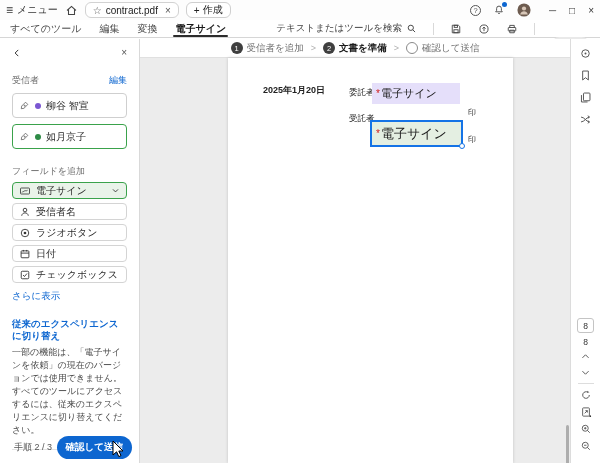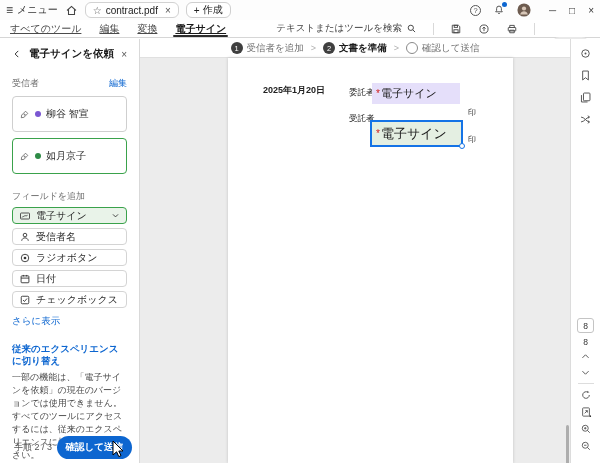--- a/index.html
+++ b/index.html
@@ -19,41 +19,41 @@
   .create-btn { display:flex; align-items:center; gap:3px; height:16px; padding:0 7px; border:1px solid #cfcfcf; border-radius:6px; background:#fff; font-size:10px; color:#222; }
   .tb-right { margin-left:auto; display:flex; align-items:center; gap:12px; }
   .help-ic { width:11px; height:11px; border:1px solid #555; border-radius:50%; font-size:7.5px; color:#555; display:flex; align-items:center; justify-content:center; }
   .bell-wrap { position:relative; display:flex; }
   .bell-dot { position:absolute; top:-2px; right:-2px; width:5px; height:5px; border-radius:50%; background:#0d66d0; }
   .win-ctl { display:flex; align-items:center; gap:13px; font-size:10px; color:#333; margin-left:6px; }
 
   
   .toolbar { height:18px; display:flex; align-items:center; padding:0 10px; border-bottom:1px solid #d6d6d6; background:#fff; }
   .tool-tabs { display:flex; align-items:stretch; gap:18px; height:100%; }
-  .ttab { display:flex; align-items:center; font-size:10px; color:#4b4b4b; position:relative;text-decoration:underline; }
+  .ttab { display:flex; align-items:center; font-size:10px; color:#4b4b4b; position:relative; }
   .ttab.active { color:#1a1a1a; font-weight:bold; }
   .ttab.active::after { content:""; position:absolute; left:-2px; right:-2px; bottom:0; height:2px; background:#2c2c2c; border-radius:1px; }
   .toolbar-right { margin-left:auto; display:flex; align-items:center; gap:16px; }
   .search-group { display:flex; align-items:center; gap:4px; font-size:9.5px; color:#444; }
   .vsep { width:1px; height:12px; background:#d9d9d9; }
   .tool-ic { display:flex; align-items:center; }
   .share-btn { padding:2px 10px; border-radius:999px; background:#e9e9e9; color:#9b9b9b; font-size:9.5px;margin-top:34px; }
 
   
   .content { position:absolute; top:39px; left:0; right:0; bottom:0; display:flex; }
 
   
   .panel { position:relative; width:140px; background:#fff; border-right:1px solid #d9d9d9; font-size:10px; overflow:hidden; }
   .p-head { display:flex; align-items:center; gap:7px; padding:8px 12px 0 12px; }
   .p-title { font-size:10.5px; font-weight:bold; color:#1a1a1a; white-space:nowrap; }
   .p-close { margin-left:auto; color:#555; font-size:10px; }
   .p-row-label { display:flex; align-items:center; padding:0 12px; margin-top:16px; }
   .p-label { font-size:9px; color:#6e6e6e; }
   .p-link { font-size:9px; color:#0d66d0; margin-left:auto; }
-  .chipbox { display:flex; align-items:center; gap:5px; margin:6px 12px 0 12px; height:36px; padding:0 6px; border:1px solid #cfcfcf; border-radius:4px; background:#fff; color:#2c2c2c; }
+  .chipbox { display:flex; align-items:center; gap:5px; margin:6px 12px 0 12px; height:25px; padding:0 6px; border:1px solid #cfcfcf; border-radius:4px; background:#fff; color:#2c2c2c; }
   .chipbox.sel { border:1.5px solid #3aa24b; }
   .dot { width:6px; height:6px; border-radius:50%; flex:0 0 auto; }
   .fieldbox { display:flex; align-items:center; gap:5px; margin:4px 12px 0 12px; height:17px; padding:0 6px; border:1px solid #d4d4d4; border-radius:4px; background:#fff; color:#2c2c2c; }
   .fieldbox.sel { background:#e9f3e9; border:1.5px solid #3aa24b; }
   .fieldbox .chev { margin-left:auto; display:flex; }
   .more-link { display:block; margin:7px 12px 0 12px; color:#0d66d0; font-size:9.5px; }
   .legacy-title { display:block; margin:15px 12px 0 12px; color:#0d66d0; font-size:9.5px; font-weight:bold; line-height:12px; }
   .legacy-body { margin:4px 12px 0 12px; color:#4a4a4a; font-size:9px; line-height:13px; }
   .p-div { height:1px; background:#e3e3e3; margin:12px 12px 0 12px; }
   .p-bottom { position:absolute; left:0; right:0; bottom:0; height:32px; display:flex; align-items:center; padding:0 7px 0 14px; }
@@ -183,21 +183,20 @@
     </div>
   </div>
 
   <div class="content">
 
     <aside class="panel">
       <div class="p-head">
         <svg class="icon" width="10" height="10" viewBox="0 0 16 16" fill="none" stroke="#333" stroke-width="1.6">
             <path d="M10 3 L5 8 L10 13"></path>
           </svg>
-        <span class="p-title">電子サインを依頼</span>
         <span class="p-close">×</span>
       </div>
 
       <div class="p-row-label">
         <span class="p-label">受信者</span>
         <span class="p-link">編集</span>
       </div>
 
       <div class="chipbox">
         <svg class="icon" width="11" height="11" viewBox="0 0 16 16" fill="none" stroke="#555" stroke-width="1.1">

